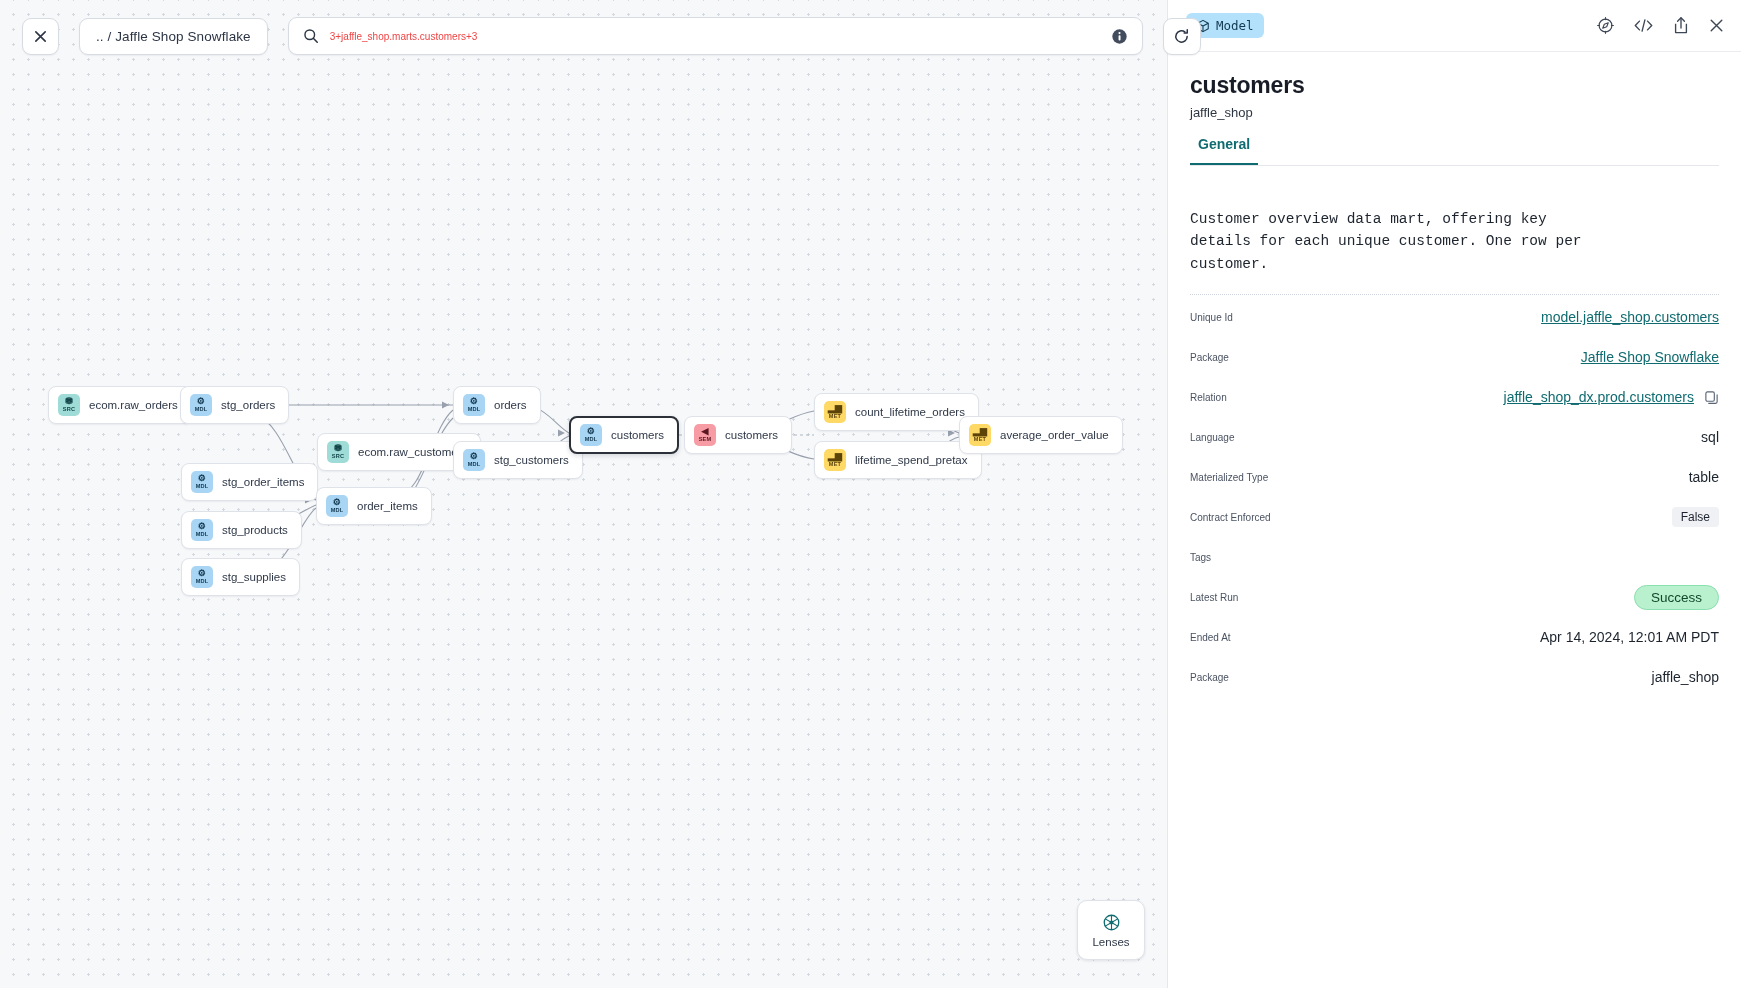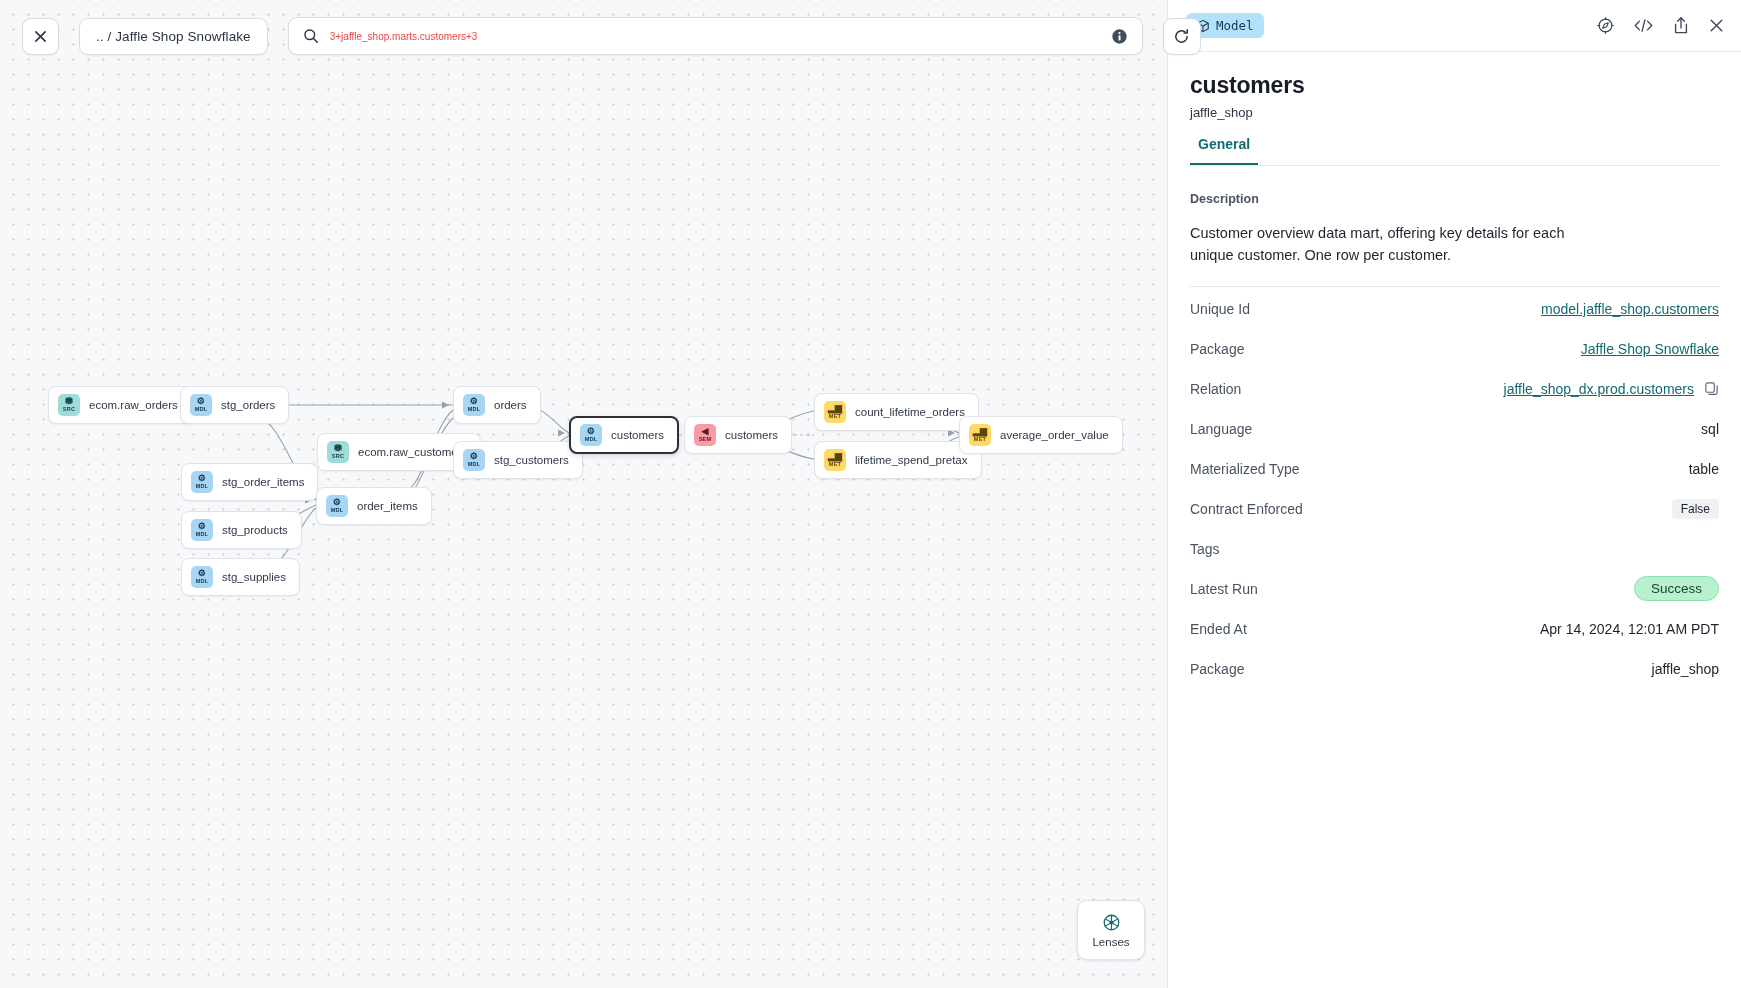--- a/index.html
+++ b/index.html
@@ -85,25 +85,25 @@
 
   .panel-head { padding: 20px 22px 0 22px; }
   .panel-title { font-size: 23px; font-weight: 700; color: #171c26; letter-spacing: -.2px; }
   .panel-sub { font-size: 13px; color: #2e3642; margin-top: 6px; }
 
   .tabs { margin: 16px 22px 0 22px; border-bottom: 1px solid #e4e7ec; display: flex; }
   .tab { padding: 0 8px 11px 8px; font-size: 14px; font-weight: 700; color: #0f6b70; border-bottom: 2.5px solid #0f6b70; cursor: pointer; }
 
   .panel-body { padding: 26px 22px 0 22px; overflow: hidden; }
   .sec-label { font-size: 12.5px; font-weight: 700; color: #4a5362; }
-  .desc { font-size: 14.5px; color: #1d242e; line-height: 1.55; margin-top: 16px; max-width: 400px; }
+  .desc { font-size: 14.5px; color: #1d242e; line-height: 1.55; margin-top: 16px; max-width: 400px; font-family: Liberation Mono, monospace; }
   .divider { border-top: 1px dotted #cfd4dc; margin: 19px 0 0 0; }
 
   .prop { display: flex; align-items: center; justify-content: space-between; height: 36px; margin-top: 4px; }
-  .prop-key { font-size: 14px; color: #4a5362; }
+  .prop-key { font-size: 10px; color: #4a5362; }
   .prop-val { font-size: 14px; color: #1d242e; display: flex; align-items: center; gap: 10px; }
   .prop-val a, .link { color: #0f6b70; text-decoration: underline; cursor: pointer; }
   .link-plain { color: #0f6b70; text-decoration: none; }
   .pill-grey { background: #f0f1f4; border-radius: 4px; padding: 3px 9px; font-size: 12px; color: #1d242e; }
   .pill-green { background: #b9f0cd; border: 1px solid #8adfae; border-radius: 14px; padding: 4px 16px; font-size: 13.5px; color: #12482a; }
   .copy-ico { cursor: pointer; color: #5a6475; }
 </style>
 </head>
 <body>
 
@@ -317,21 +317,20 @@
     <div class="panel-head">
       <div class="panel-title">customers</div>
       <div class="panel-sub">jaffle_shop</div>
     </div>
 
     <div class="tabs">
       <div class="tab">General</div>
     </div>
 
     <div class="panel-body">
-      <div class="sec-label">Description</div>
       <div class="desc">Customer overview data mart, offering key details for each unique customer. One row per customer.</div>
       <div class="divider"></div>
       <div id="props">
           <div class="prop">
             <div class="prop-key">Unique Id</div>
             <div class="prop-val">
               <a class="link">model.jaffle_shop.customers</a>
             </div>
           </div>
           <div class="prop">

